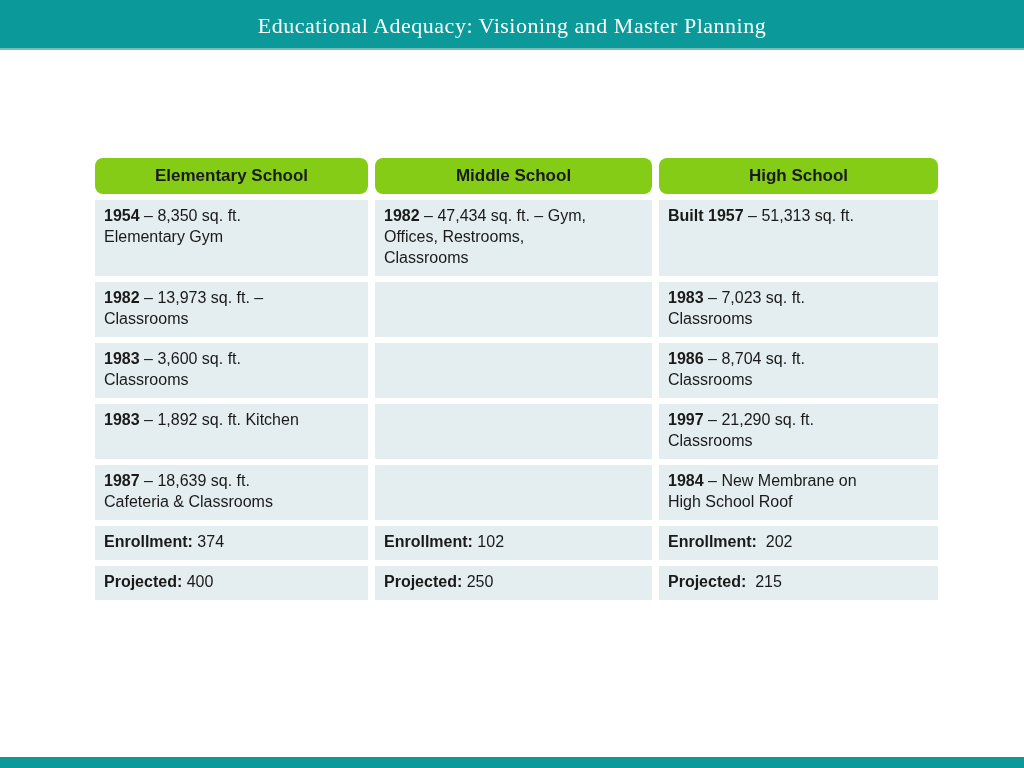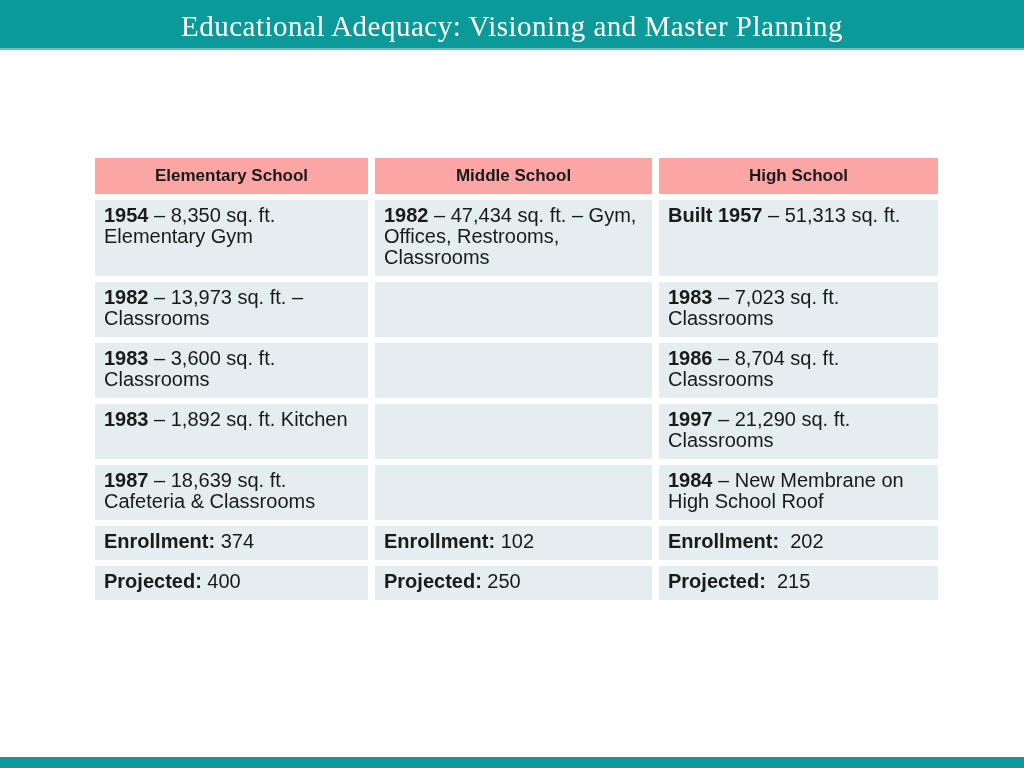--- a/index.html
+++ b/index.html
@@ -27,21 +27,21 @@
     border-bottom: 2px solid #6fc0bf;
     display: flex;
     align-items: center;
     justify-content: center;
   }
   .title-bar h1 {
     margin: 8px;
     padding-top: 4px;
     font-family: "Liberation Serif", serif;
     font-weight: 400;
-    font-size: 29px;
+    font-size: 22px;
     letter-spacing: 0.5px;
     color: #ffffff;
     white-space: nowrap;
   }
   
   .bottom-bar {
     position: absolute;
     left: 0; bottom: 0;
     width: 1024px;
     height: 11px;
@@ -52,33 +52,34 @@
     position: absolute;
     top: 152px;
     left: 88px;
   }
   table.schools {
     border-collapse: separate;
     border-spacing: 7px 6px;
     table-layout: fixed;
   }
   table.schools th {
-    background: #fca5a5;
+    background: #84cc16;
     color: #1a1a1a;
     font-size: 17px;
     font-weight: bold;
     text-align: center;
     padding: 7px 6px;
     height: 22px;
     vertical-align: middle;
+    border-radius: 8px;
   }
   table.schools td {
     background: #e4eef0;
     color: #1a1a1a;
-    font-size: 20px;
+    font-size: 16px;
     line-height: 21px;
     text-align: left;
     vertical-align: top;
     padding: 5px 10px 8px 9px;
   }
   td .b { font-weight: bold; }
   td .rest { white-space: pre-line; }
 </style>
 </head>
 <body>

